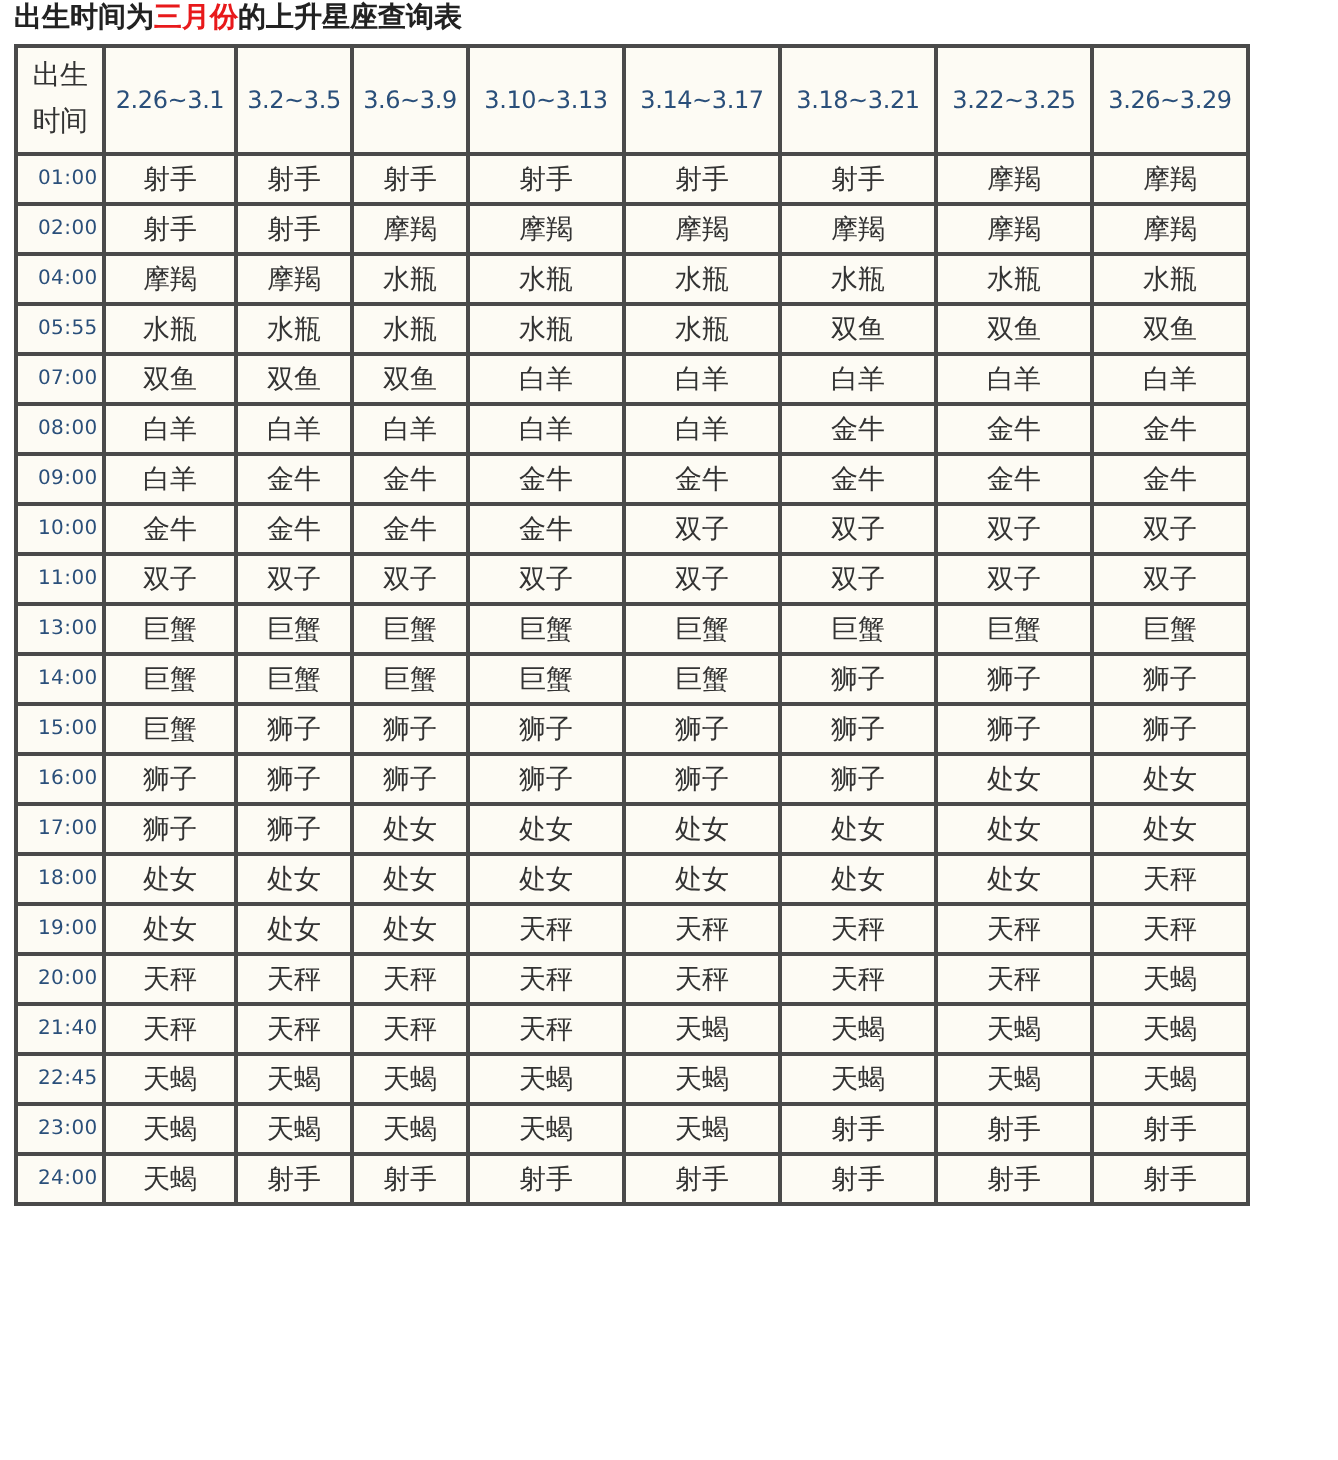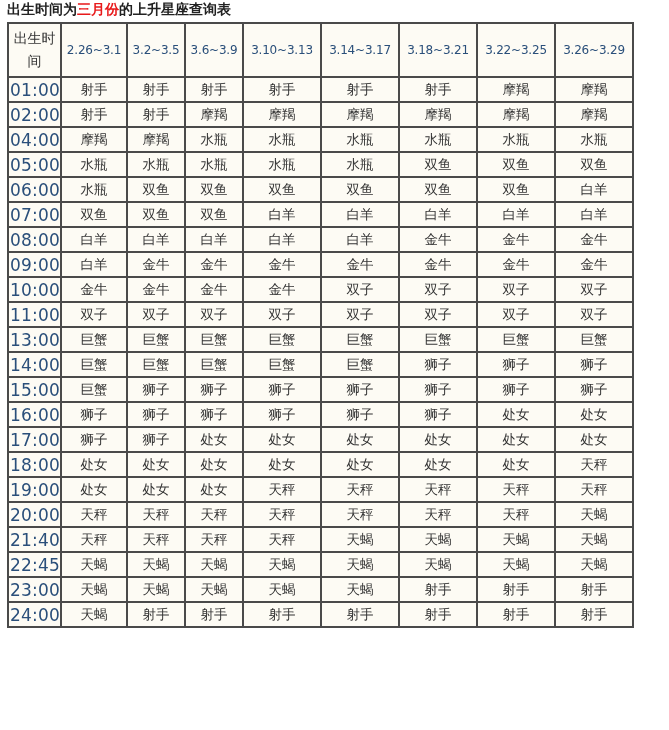--- a/index.html
+++ b/index.html
@@ -59,22 +59,22 @@
     padding: 0 1px;
   }
   table.tbl td {
     height: 23px;
     font-size: 13.5px;
     color: #333333;
   }
   table.tbl td.time {
     color: #2a4f7a;
     text-align: left;
-    padding-left: 1px;
-    font-size: 17px;
+    padding-left: 10px;
+    font-size: 10px;
     letter-spacing: 0.2px;
   }
 </style>
 </head>
 <body>
 
 <div class="title"><span>出生时间为</span><span class="hl">三月份</span><span>的上升星座查询表</span></div>
 
 <table class="tbl">
   <colgroup>
@@ -129,40 +129,29 @@
         <td>摩羯</td>
         <td>摩羯</td>
         <td>水瓶</td>
         <td>水瓶</td>
         <td>水瓶</td>
         <td>水瓶</td>
         <td>水瓶</td>
         <td>水瓶</td>
       </tr>
       <tr>
-        <td class="time">05:00</td>
-        <td>水瓶</td>
-        <td>水瓶</td>
-        <td>水瓶</td>
-        <td>水瓶</td>
-        <td>水瓶</td>
-        <td>双鱼</td>
-        <td>双鱼</td>
-        <td>双鱼</td>
-      </tr>
-      <tr>
-        <td class="time">06:00</td>
-        <td>水瓶</td>
-        <td>双鱼</td>
-        <td>双鱼</td>
-        <td>双鱼</td>
-        <td>双鱼</td>
-        <td>双鱼</td>
-        <td>双鱼</td>
-        <td>白羊</td>
+        <td class="time">05:55</td>
+        <td>水瓶</td>
+        <td>水瓶</td>
+        <td>水瓶</td>
+        <td>水瓶</td>
+        <td>水瓶</td>
+        <td>双鱼</td>
+        <td>双鱼</td>
+        <td>双鱼</td>
       </tr>
       <tr>
         <td class="time">07:00</td>
         <td>双鱼</td>
         <td>双鱼</td>
         <td>双鱼</td>
         <td>白羊</td>
         <td>白羊</td>
         <td>白羊</td>
         <td>白羊</td>

